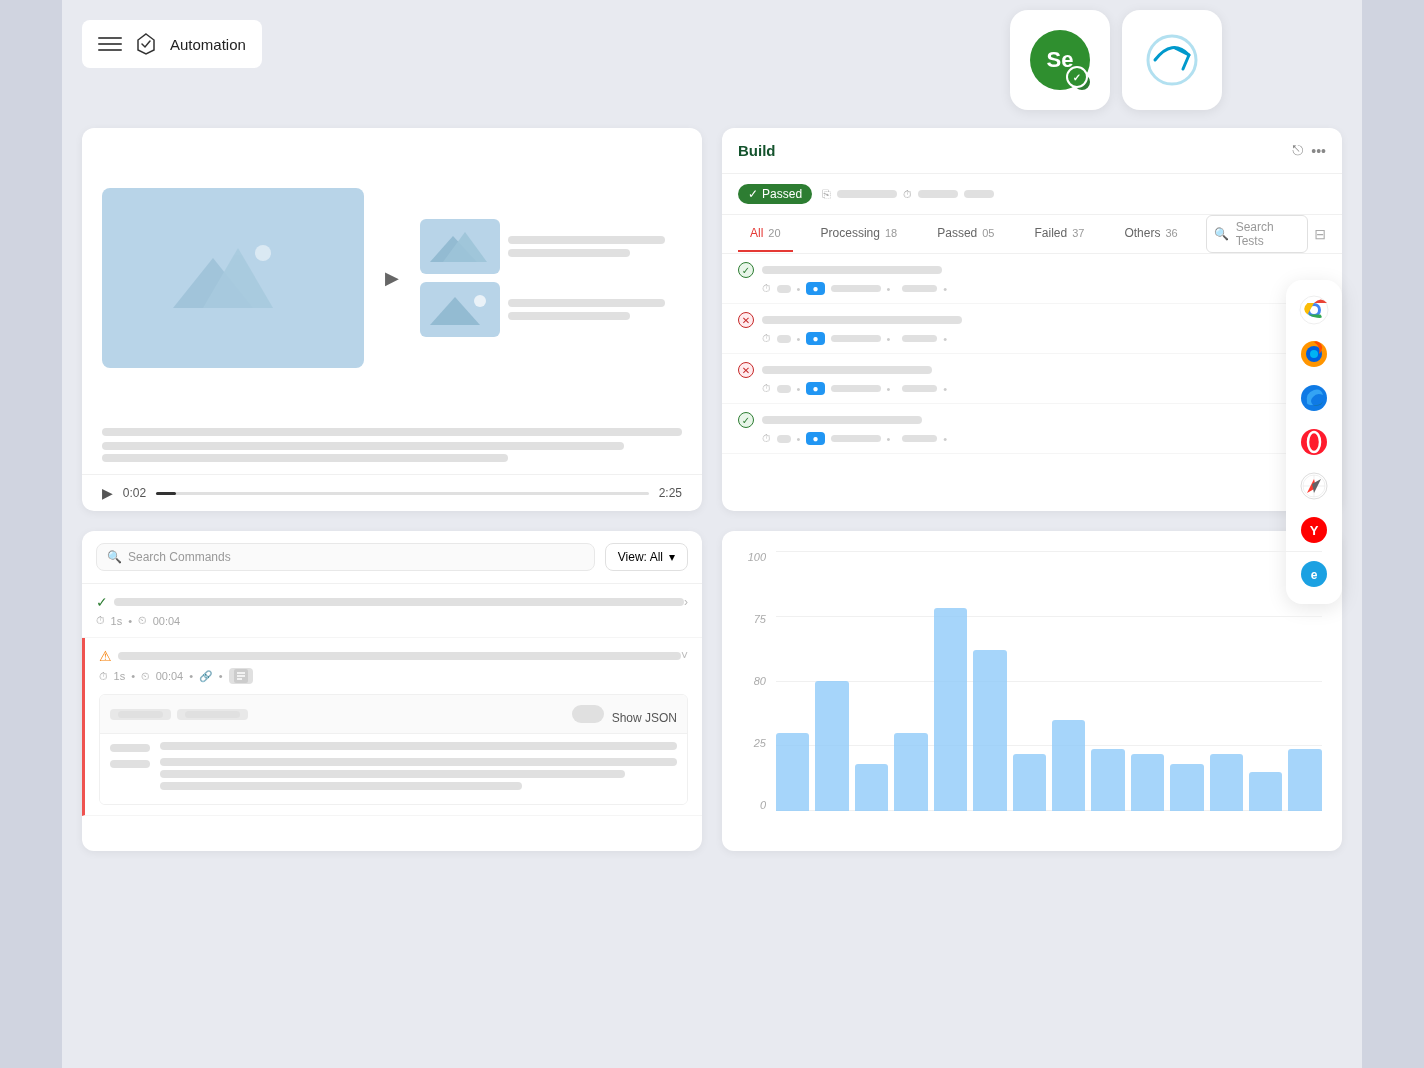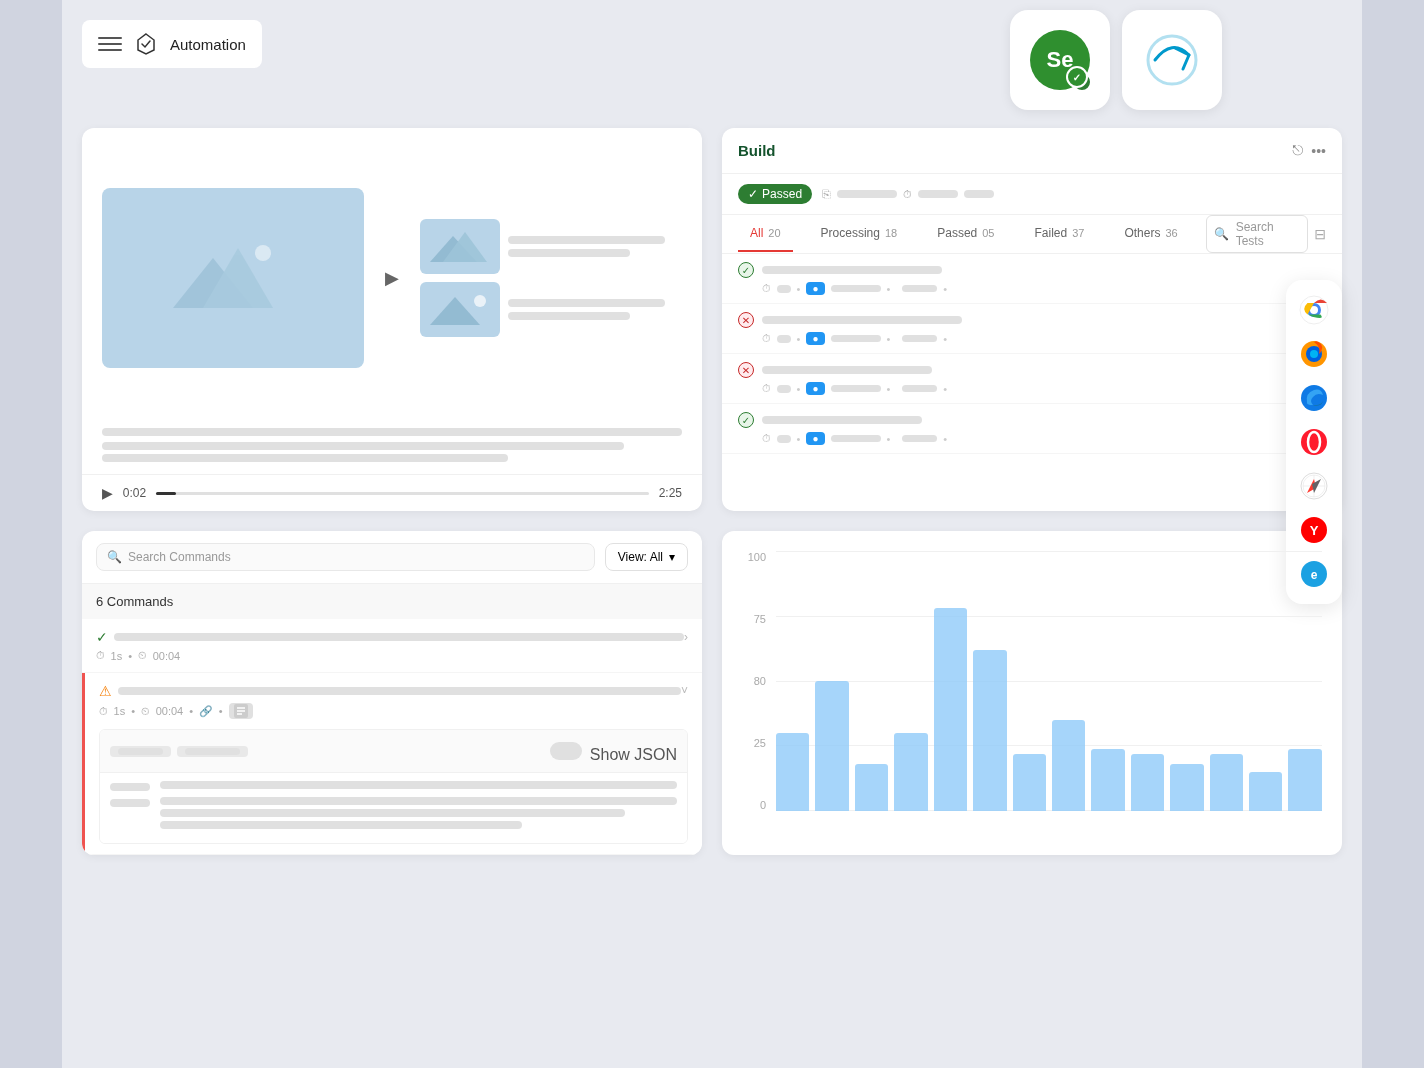--- a/index.html
+++ b/index.html
@@ -593,21 +593,21 @@
     .toggle-switch {
       width: 32px;
       height: 18px;
       background: #e0e0e0;
       border-radius: 9px;
       position: relative;
       cursor: pointer;
     }
 
     .show-json-label {
-      font-size: 16px;
+      font-size: 12px;
       color: #555;
       margin-top: 8px;
     }
 
     .cmd-content-lines {
       padding: 8px 10px;
       background: white;
     }
 
     .content-row {
@@ -640,20 +640,21 @@
       overflow: hidden;
       box-shadow: 0 2px 8px rgba(0,0,0,0.06);
       padding: 20px;
     }
 
     .chart-area {
       height: 280px;
       position: relative;
       display: flex;
       align-items: center;
+      font-style: italic;
     }
 
     .y-axis {
       display: flex;
       flex-direction: column;
       justify-content: space-between;
       height: 100%;
       margin-right: 10px;
       padding-bottom: 20px;
     }
@@ -1003,21 +1004,20 @@
         <div class="cmd-search">
           <span>🔍</span>
           <span>Search Commands</span>
         </div>
         <div class="view-select">
           <span>View: All</span>
           <span>▾</span>
         </div>
       </div>
 
-      <div class="commands-label">6 Commands</div>
 
       <div class="command-item">
         <div class="cmd-row-top">
           <div class="cmd-status-line">
             <span class="cmd-check">✓</span>
             <div class="cmd-name-line"></div>
           </div>
           <span class="chevron-right">›</span>
         </div>
         <div class="cmd-meta-row">

